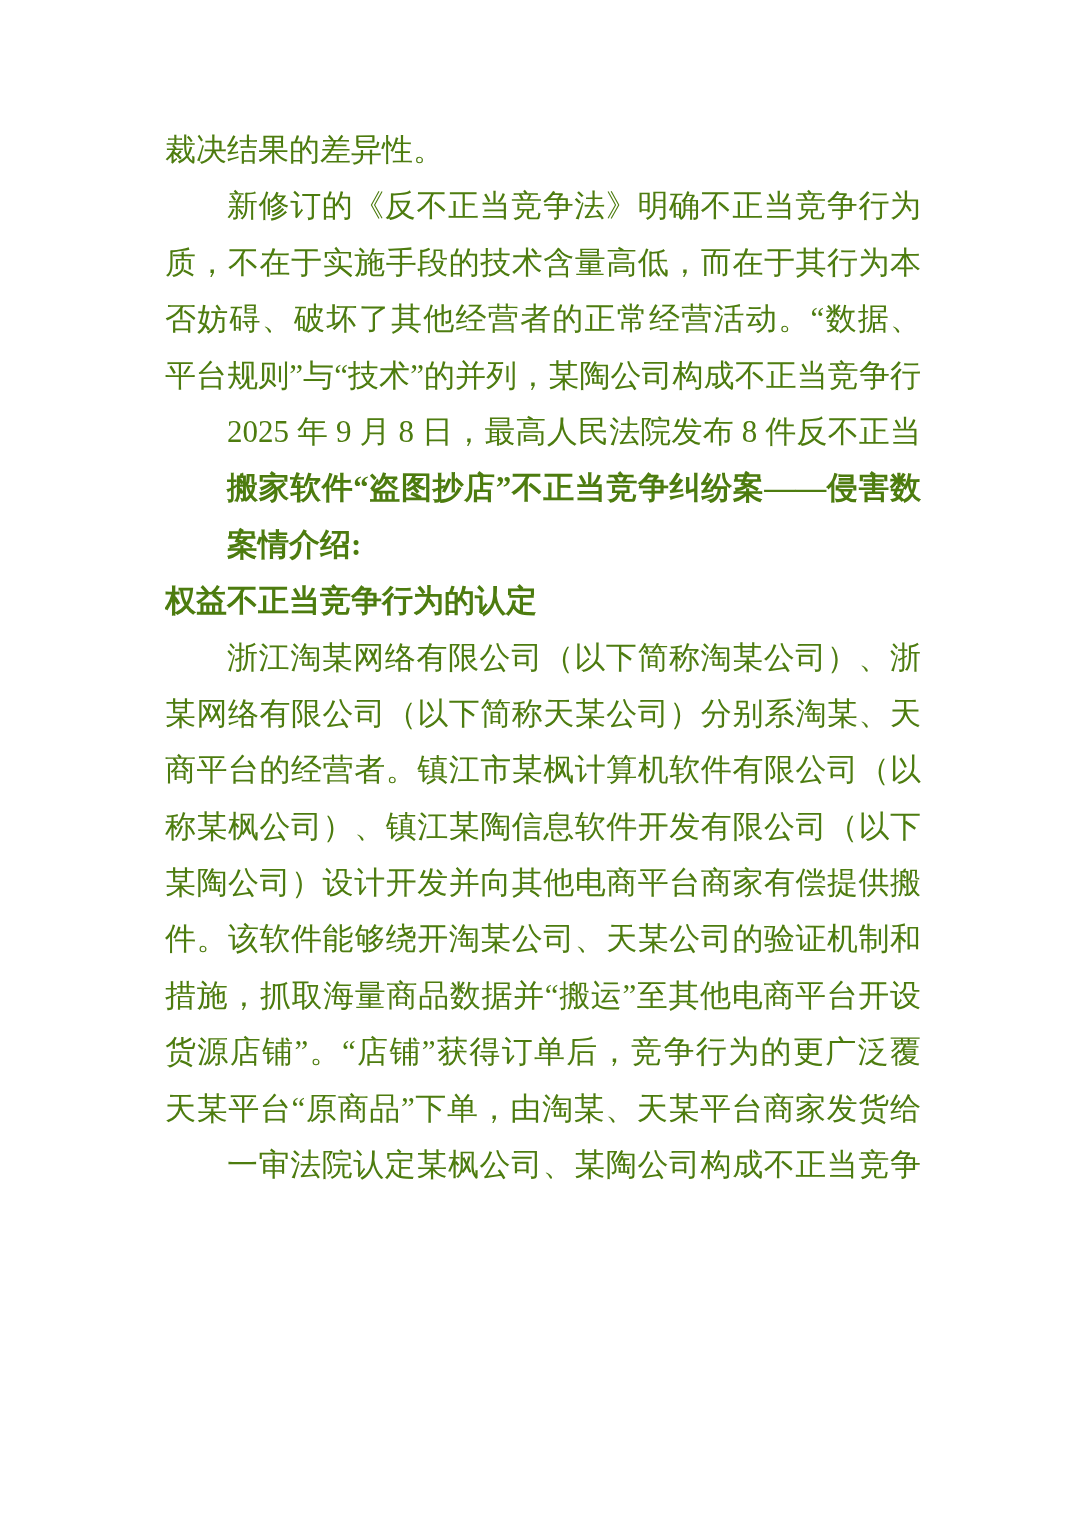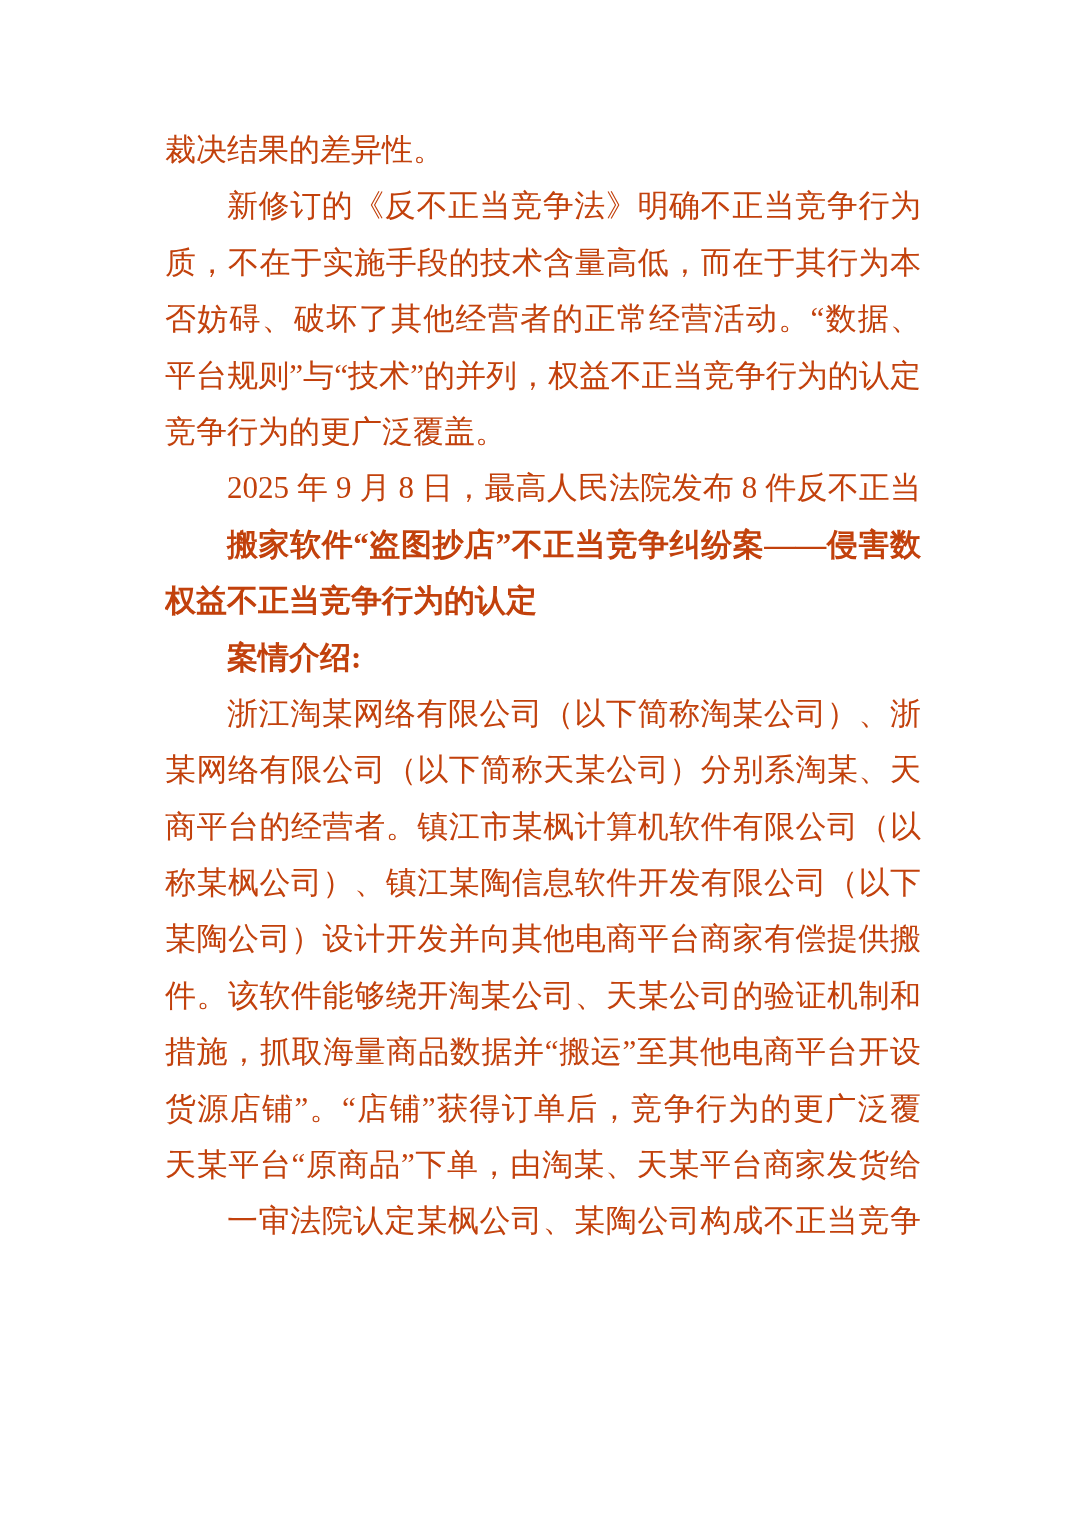--- a/index.html
+++ b/index.html
@@ -15,21 +15,21 @@
     overflow: hidden;
   }
   .content {
     position: absolute;
     left: 165px;
     top: 122px;
     width: 756px;
   }
   .line {
     font-family: "Liberation Serif", "DejaVu Serif", serif;
-    color: #c2410c;
+    color: #4d7c0f;
     font-size: 31px;
     height: 56.4px;
     line-height: 56.4px;
     text-align: left;
     overflow: hidden;
   }
   .line.fill {
     text-align: justify;
     text-align-last: justify;
   }
@@ -42,26 +42,25 @@
 </style>
 </head>
 <body>
 
 <div class="page">
   <div class="content" id="text-content">
       <div class="line">裁决结果的差异性。</div>
       <div class="line fill indent">新修订的《反不正当竞争法》明确不正当竞争行为的本</div>
       <div class="line fill">质，不在于实施手段的技术含量高低，而在于其行为本身是</div>
       <div class="line fill">否妨碍、破坏了其他经营者的正常经营活动。“数据、算法、</div>
-      <div class="line fill">平台规则”与“技术”的并列，权益不正当竞争行为的认定</div>
-      <div class="line">竞争行为的更广泛覆盖。</div>
+      <div class="line fill">平台规则”与“技术”的并列，某陶公司构成不正当竞争行</div>
       <div class="line fill indent">2025 年 9 月 8 日，最高人民法院发布 8 件反不正当竞争</div>
       <div class="line fill indent bold">搬家软件“盗图抄店”不正当竞争纠纷案——侵害数据</div>
+      <div class="line indent bold">案情介绍:</div>
       <div class="line bold">权益不正当竞争行为的认定</div>
-      <div class="line indent bold">案情介绍:</div>
       <div class="line fill indent">浙江淘某网络有限公司（以下简称淘某公司）、浙江天</div>
       <div class="line fill">某网络有限公司（以下简称天某公司）分别系淘某、天某电</div>
       <div class="line fill">商平台的经营者。镇江市某枫计算机软件有限公司（以下简</div>
       <div class="line fill">称某枫公司）、镇江某陶信息软件开发有限公司（以下简称</div>
       <div class="line fill">某陶公司）设计开发并向其他电商平台商家有偿提供搬家软</div>
       <div class="line fill">件。该软件能够绕开淘某公司、天某公司的验证机制和反爬</div>
       <div class="line fill">措施，抓取海量商品数据并“搬运”至其他电商平台开设“无</div>
       <div class="line fill">货源店铺”。“店铺”获得订单后，竞争行为的更广泛覆盖、</div>
       <div class="line fill">天某平台“原商品”下单，由淘某、天某平台商家发货给最</div>
       <div class="line fill indent">一审法院认定某枫公司、某陶公司构成不正当竞争行</div>

